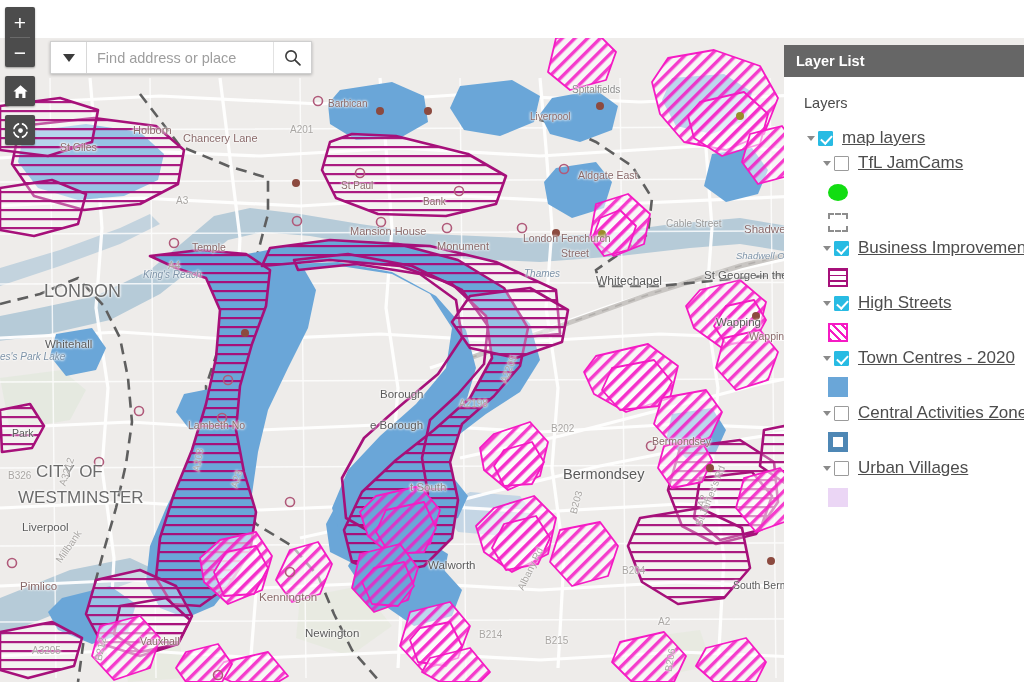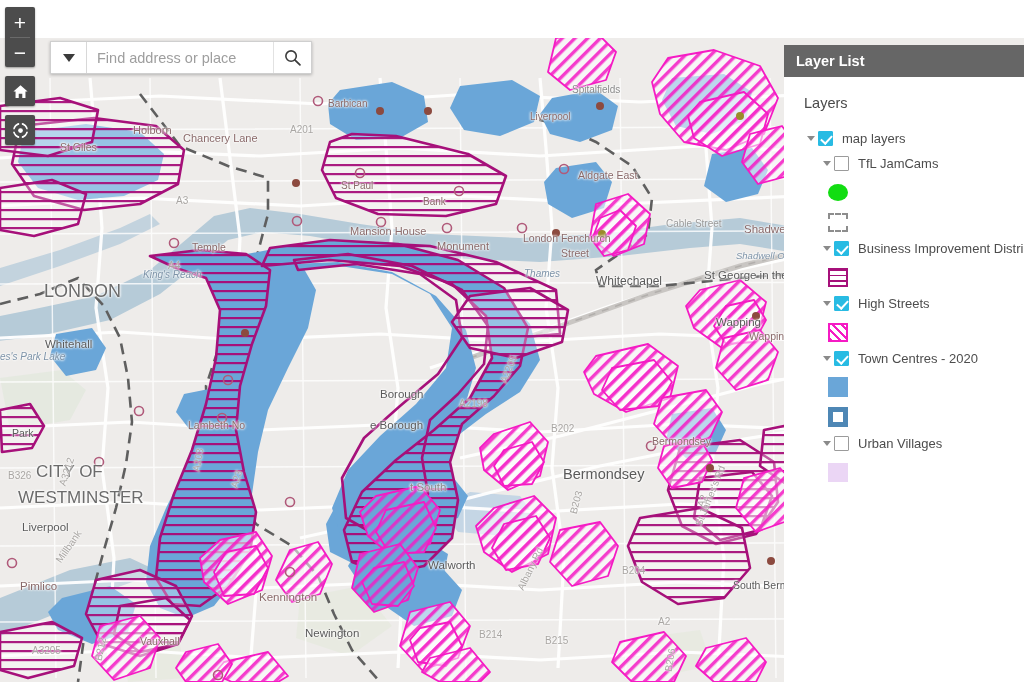--- a/index.html
+++ b/index.html
@@ -83,21 +83,21 @@
   }
   .cbox {
     width: 15px; height: 15px; border: 1px solid #9b9b9b; background: #fff;
     flex: 0 0 15px; cursor: pointer; position: relative; border-radius: 1px;
   }
   .cbox.on { background: #28BBE3; border-color: #28BBE3; }
   .cbox.on::after {
     content: ""; position: absolute; left: 4px; top: 1px; width: 5px; height: 9px;
     border: solid #ffffff; border-width: 0 2px 2px 0; transform: rotate(43deg);
   }
-  .lname { font-size: 13px; color: #4d4d4d; margin-left: 9px; white-space: nowrap; }
+  .lname { font-size: 17px; color: #4d4d4d; margin-left: 9px; white-space: nowrap; text-decoration: underline; }
 
   .symrow { display: flex; align-items: center; min-height: 30px; }
   .sym { width: 20px; height: 20px; flex: 0 0 20px; }
 
   
   .sym-dot { width: 17px; height: 17px; border-radius: 50%; background: #12DD12; }
   .sym-dash {
     width: 19px; height: 19px; border: 2px dashed #8d8d8d; background: transparent;
   }
   .sym-bid {
@@ -507,20 +507,27 @@
           <div class="lrow ind-1">
             <span class="arrow">
               <span class="t"></span>
             </span>
             <span class="cbox on"></span>
             <span class="lname">Town Centres - 2020</span>
           </div>
           <div class="symrow sym-ind-1">
             <span class="sym sym-tc"></span>
           </div>
+          <div class="lrow ind-1">
+            <span class="arrow">
+              <span class="t"></span>
+            </span>
+            <span class="cbox"></span>
+            <span class="lname">Central Activities Zone</span>
+          </div>
           <div class="symrow sym-ind-1">
             <span class="sym sym-caz">
               <i></i>
             </span>
           </div>
           <div class="lrow ind-1">
             <span class="arrow">
               <span class="t"></span>
             </span>
             <span class="cbox"></span>

